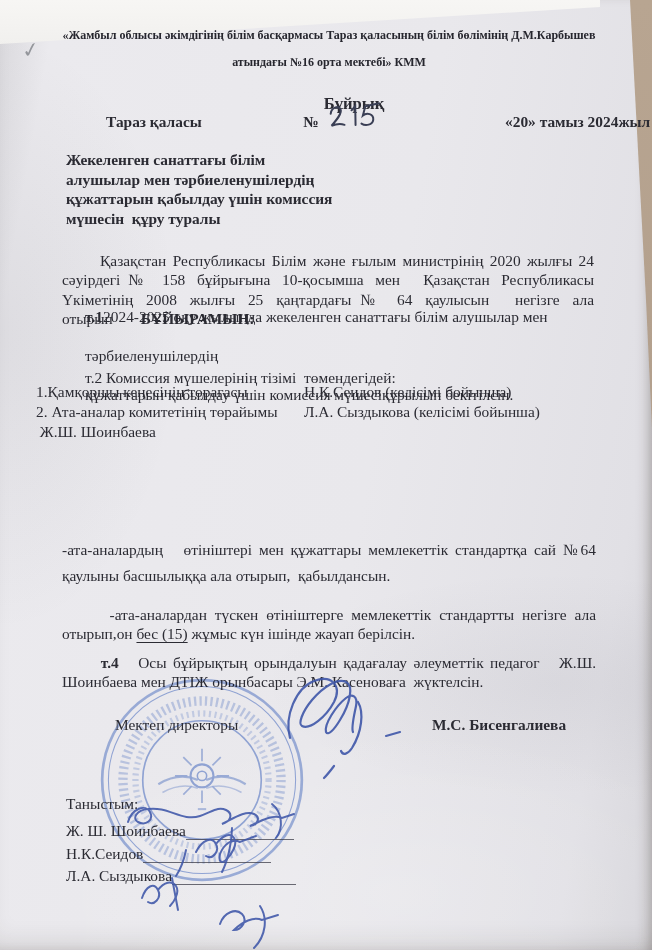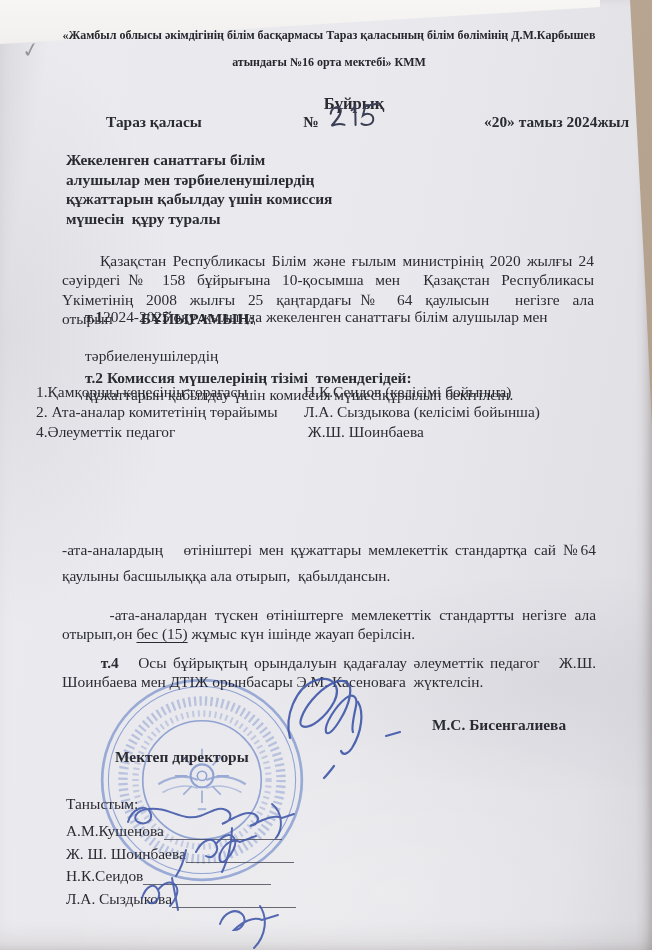--- a/index.html
+++ b/index.html
@@ -32,39 +32,39 @@
   .b{font-weight:bold;}
   .pre{white-space:pre-wrap;}
   .just{text-align:justify;}
 
   .checkmark{left:22px;top:38px;color:#94969b;font-size:21px;transform:rotate(-10deg);font-family:"DejaVu Sans",sans-serif;}
   .org-title{left:62px;top:22px;width:534px;text-align:center;font-weight:bold;font-size:12px;line-height:27px;color:#26262e;}
   .doc-type{left:56px;top:94px;width:596px;text-align:center;font-weight:bold;font-size:16.6px;}
   .city{left:78px;top:113px;font-weight:bold;margin-left:28px;}
   .num-label{left:303px;top:113px;}
   .num-value{left:326px;top:102px;width:60px;height:30px;color:#3a3f55;transform:rotate(-4deg);}
-  .date{left:484px;top:113px;font-weight:bold;}
+  .date{left:505px;top:113px;font-weight:bold;}
 
   .subject{left:66px;top:150px;font-weight:bold;line-height:19.5px;}
   .preamble{left:62px;top:231px;width:532px;line-height:19.5px;text-indent:52px;}
   .preamble .resolve{margin-left:28px;}
   .point1{left:62px;top:287px;width:532px;line-height:19.5px;}
-  .p2-head{left:62px;top:351px;font-weight:bold;}
+  .p2-head{left:62px;top:351px;font-weight:normal;}
   .members{left:36px;top:382px;width:566px;line-height:20px;}
   .member-row{display:flex;}
   .member-row .role{width:268px;flex:none;}
   .p3-head{left:62px;top:459px;font-weight:bold;}
   .item1{left:62px;top:488px;width:534px;line-height:19.5px;}
   .item2{left:62px;top:537px;width:534px;line-height:26px;}
   .item3{left:62px;top:585px;width:534px;line-height:19.5px;}
   .item3 .ul{text-decoration:underline;text-underline-offset:3px;}
   .point4{left:62px;top:633px;width:534px;line-height:19.5px;}
 
   .stamp{left:98px;top:676px;width:208px;height:208px;mix-blend-mode:multiply;opacity:.85;}
-  .director-role{left:115px;top:748px;font-weight:bold;z-index:3;}
+  .director-role{left:115px;top:716px;font-weight:normal;z-index:3;}
   .director-name{left:432px;top:716px;font-weight:bold;z-index:3;}
   .director-sig{left:278px;top:672px;width:130px;height:112px;z-index:2;}
 
   .ack{left:66px;top:795px;z-index:3;width:300px;}
   .ack-title{font-weight:normal;margin-bottom:4px;}
   .ack-row{display:flex;align-items:flex-end;height:22.8px;}
   .ack-row .line{flex:none;border-bottom:1.2px solid rgba(60,60,72,.75);height:17px;}
   .ack-row.r0 .line{width:118px;}
   .ack-row.r1 .line{width:108px;}
   .ack-row.r2 .line{width:128px;}
@@ -125,21 +125,20 @@
     <div class="abs members">
       <div class="member-row">
         <span class="role pre">1.Қамқоршы кеңесінің төрағасы</span>
         <span class="mname pre">Н.К.Сеидов (келісімі бойынша)</span>
       </div>
       <div class="member-row">
         <span class="role pre">2. Ата-аналар комитетінің төрайымы</span>
         <span class="mname pre">Л.А. Сыздыкова (келісімі бойынша)</span>
       </div>
       <div class="member-row">
-        <span class="role pre">4.Әлеуметтік педагог</span>
         <span class="mname pre"> Ж.Ш. Шоинбаева</span>
       </div>
     </div>
 
 
     <div class="abs item2 just pre">-ата-аналардың   өтініштері мен құжаттары мемлекеттік стандартқа сай №64 қаулыны басшылыққа ала отырып,  қабылдансын.</div>
     <div class="abs item3 just pre">
       <span>-ата-аналардан түскен өтініштерге мемлекеттік стандартты негізге ала отырып,он </span><span class="ul">бес (15)</span><span> жұмыс күн ішінде жауап берілсін.</span>
     </div>
 
@@ -188,24 +187,20 @@
           <path d="M56,94 C53,98 50,102 46,106"></path>
           <path d="M108,64 l14,-4"></path>
         </g>
       </svg>
     </div>
 
     <div class="abs director-name">М.С. Бисенгалиева</div>
 
     <div class="abs ack">
       <div class="ack-title">Таныстым:</div>
-      <div class="ack-row r0">
-        <span class="pre">А.М.Кушенова</span>
-          <span class="line"></span>
-      </div>
       <div class="ack-row r1">
         <span class="pre">Ж. Ш. Шоинбаева</span>
           <span class="line"></span>
       </div>
       <div class="ack-row r2">
         <span class="pre">Н.К.Сеидов</span>
           <span class="line"></span>
       </div>
       <div class="ack-row r3">
         <span class="pre">Л.А. Сыздыкова</span>

